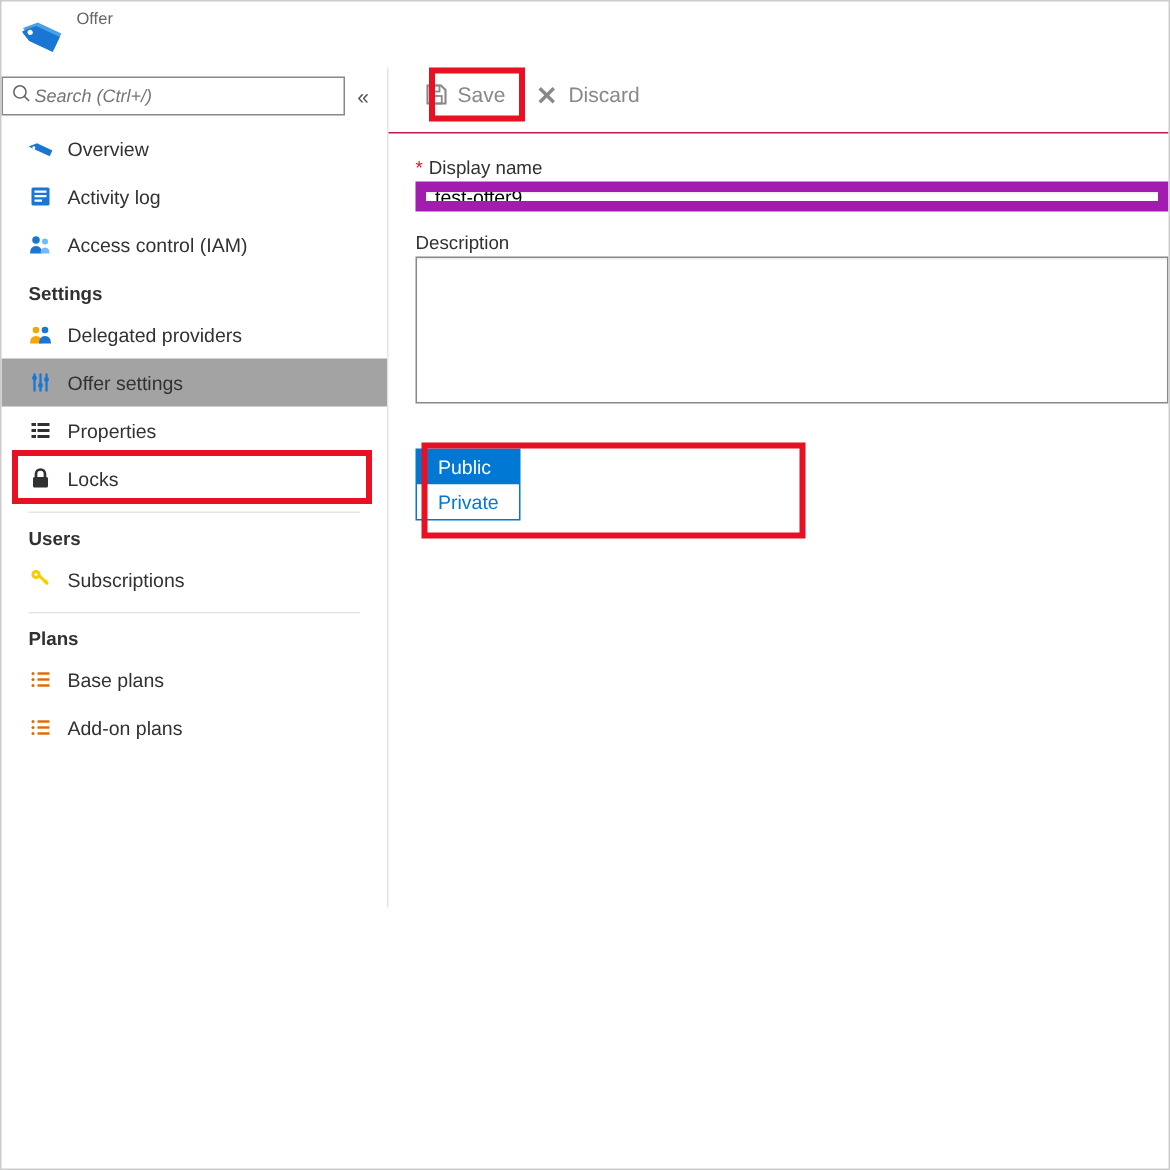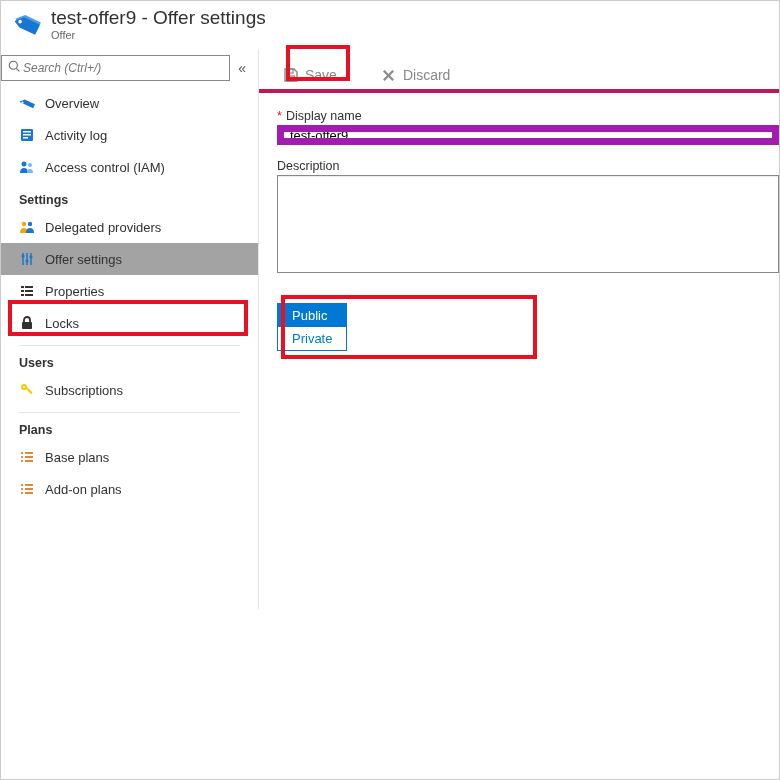--- a/index.html
+++ b/index.html
@@ -108,25 +108,25 @@
     border-top: 1px solid #e5e5e5;
     margin: 6px 18px 0 18px;
   }
   .main {
     flex: 1;
     padding: 0;
     position: relative;
   }
   .toolbar {
     height: 40px;
-    border-bottom: 4px solid #be185d;
-    display: flex;
-    align-items: flex-end;
+    border-bottom: 1px solid #be185d;
+    display: flex;
+    align-items: flex-start;
     padding-left: 18px;
-    gap: 32px;
+    gap: 8px;
     margin-top: 4px;
   }
   .tool-btn {
     display: inline-flex;
     align-items: center;
     gap: 6px;
     color: #8a8886;
     cursor: pointer;
     height: 28px;
     padding: 0 6px;
@@ -199,21 +199,20 @@
 
 <div class="header">
   <span class="header-icon">
     <svg viewBox="0 0 32 32" width="28" height="28">
       <path d="M3 6 L15 6 L29 20 L20 29 L6 15 Z" fill="#4aa0e6" transform="rotate(-20 16 16)"></path>
       <path d="M1 8 L13 8 L27 22 L18 31 L4 17 Z" fill="#1976d2" transform="rotate(-20 16 16)"></path>
       <circle cx="7" cy="11" r="2" fill="#fff" transform="rotate(-20 16 16)"></circle>
     </svg>
   </span>
   <div class="header-text">
-    <h1>test-offer9 - Offer settings</h1>
     <div class="sub">Offer</div>
   </div>
 </div>
 
 <div class="body">
 
   <div class="sidebar">
     <div class="search-row">
       <div class="search">
         <span class="icon">

